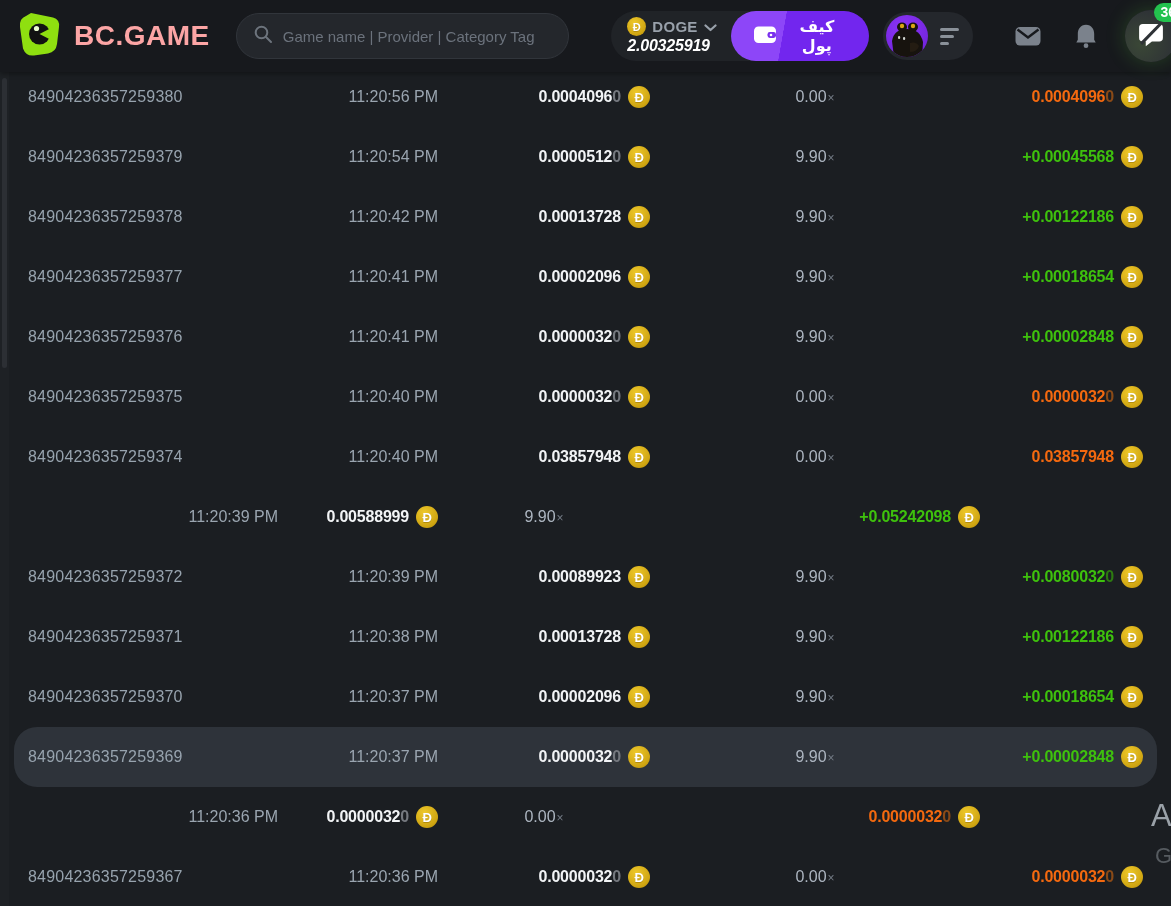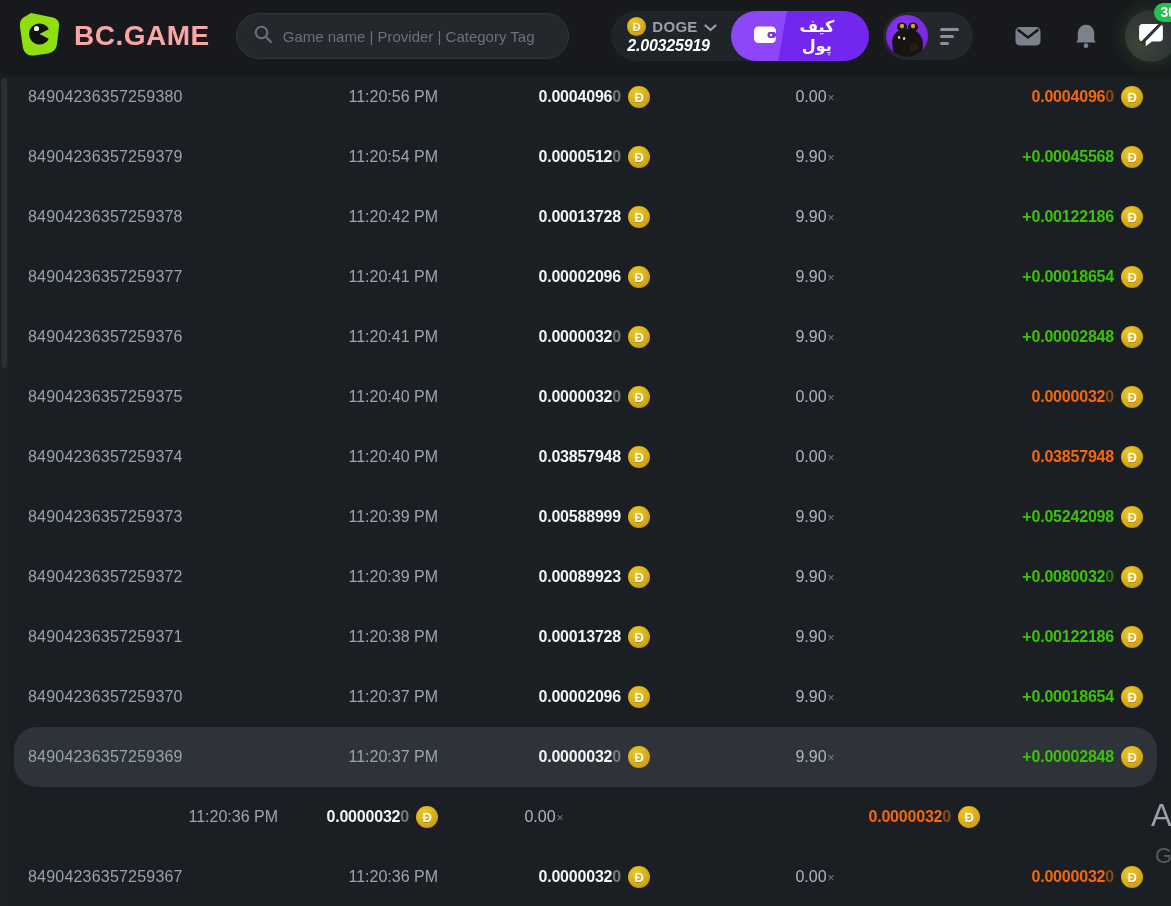--- a/index.html
+++ b/index.html
@@ -355,21 +355,20 @@
     </span>
     <span class="cell mult">
       <span>0.00</span><span class="x">×</span>
     </span>
     <span class="cell payout">
       <span class="num"><span></span><span>0.03857948</span><span class="dim"></span></span>
       <span class="coin">Ð</span>
     </span>
   </div>
     <div class="row win">
-    <span class="cell id">84904236357259373</span>
     <span class="cell time">11:20:39 PM</span>
     <span class="cell amount">
       <span class="num"><span>0.00588999</span><span class="dim"></span></span>
       <span class="coin">Ð</span>
     </span>
     <span class="cell mult">
       <span>9.90</span><span class="x">×</span>
     </span>
     <span class="cell payout">
       <span class="num"><span>+</span><span>0.05242098</span><span class="dim"></span></span>

